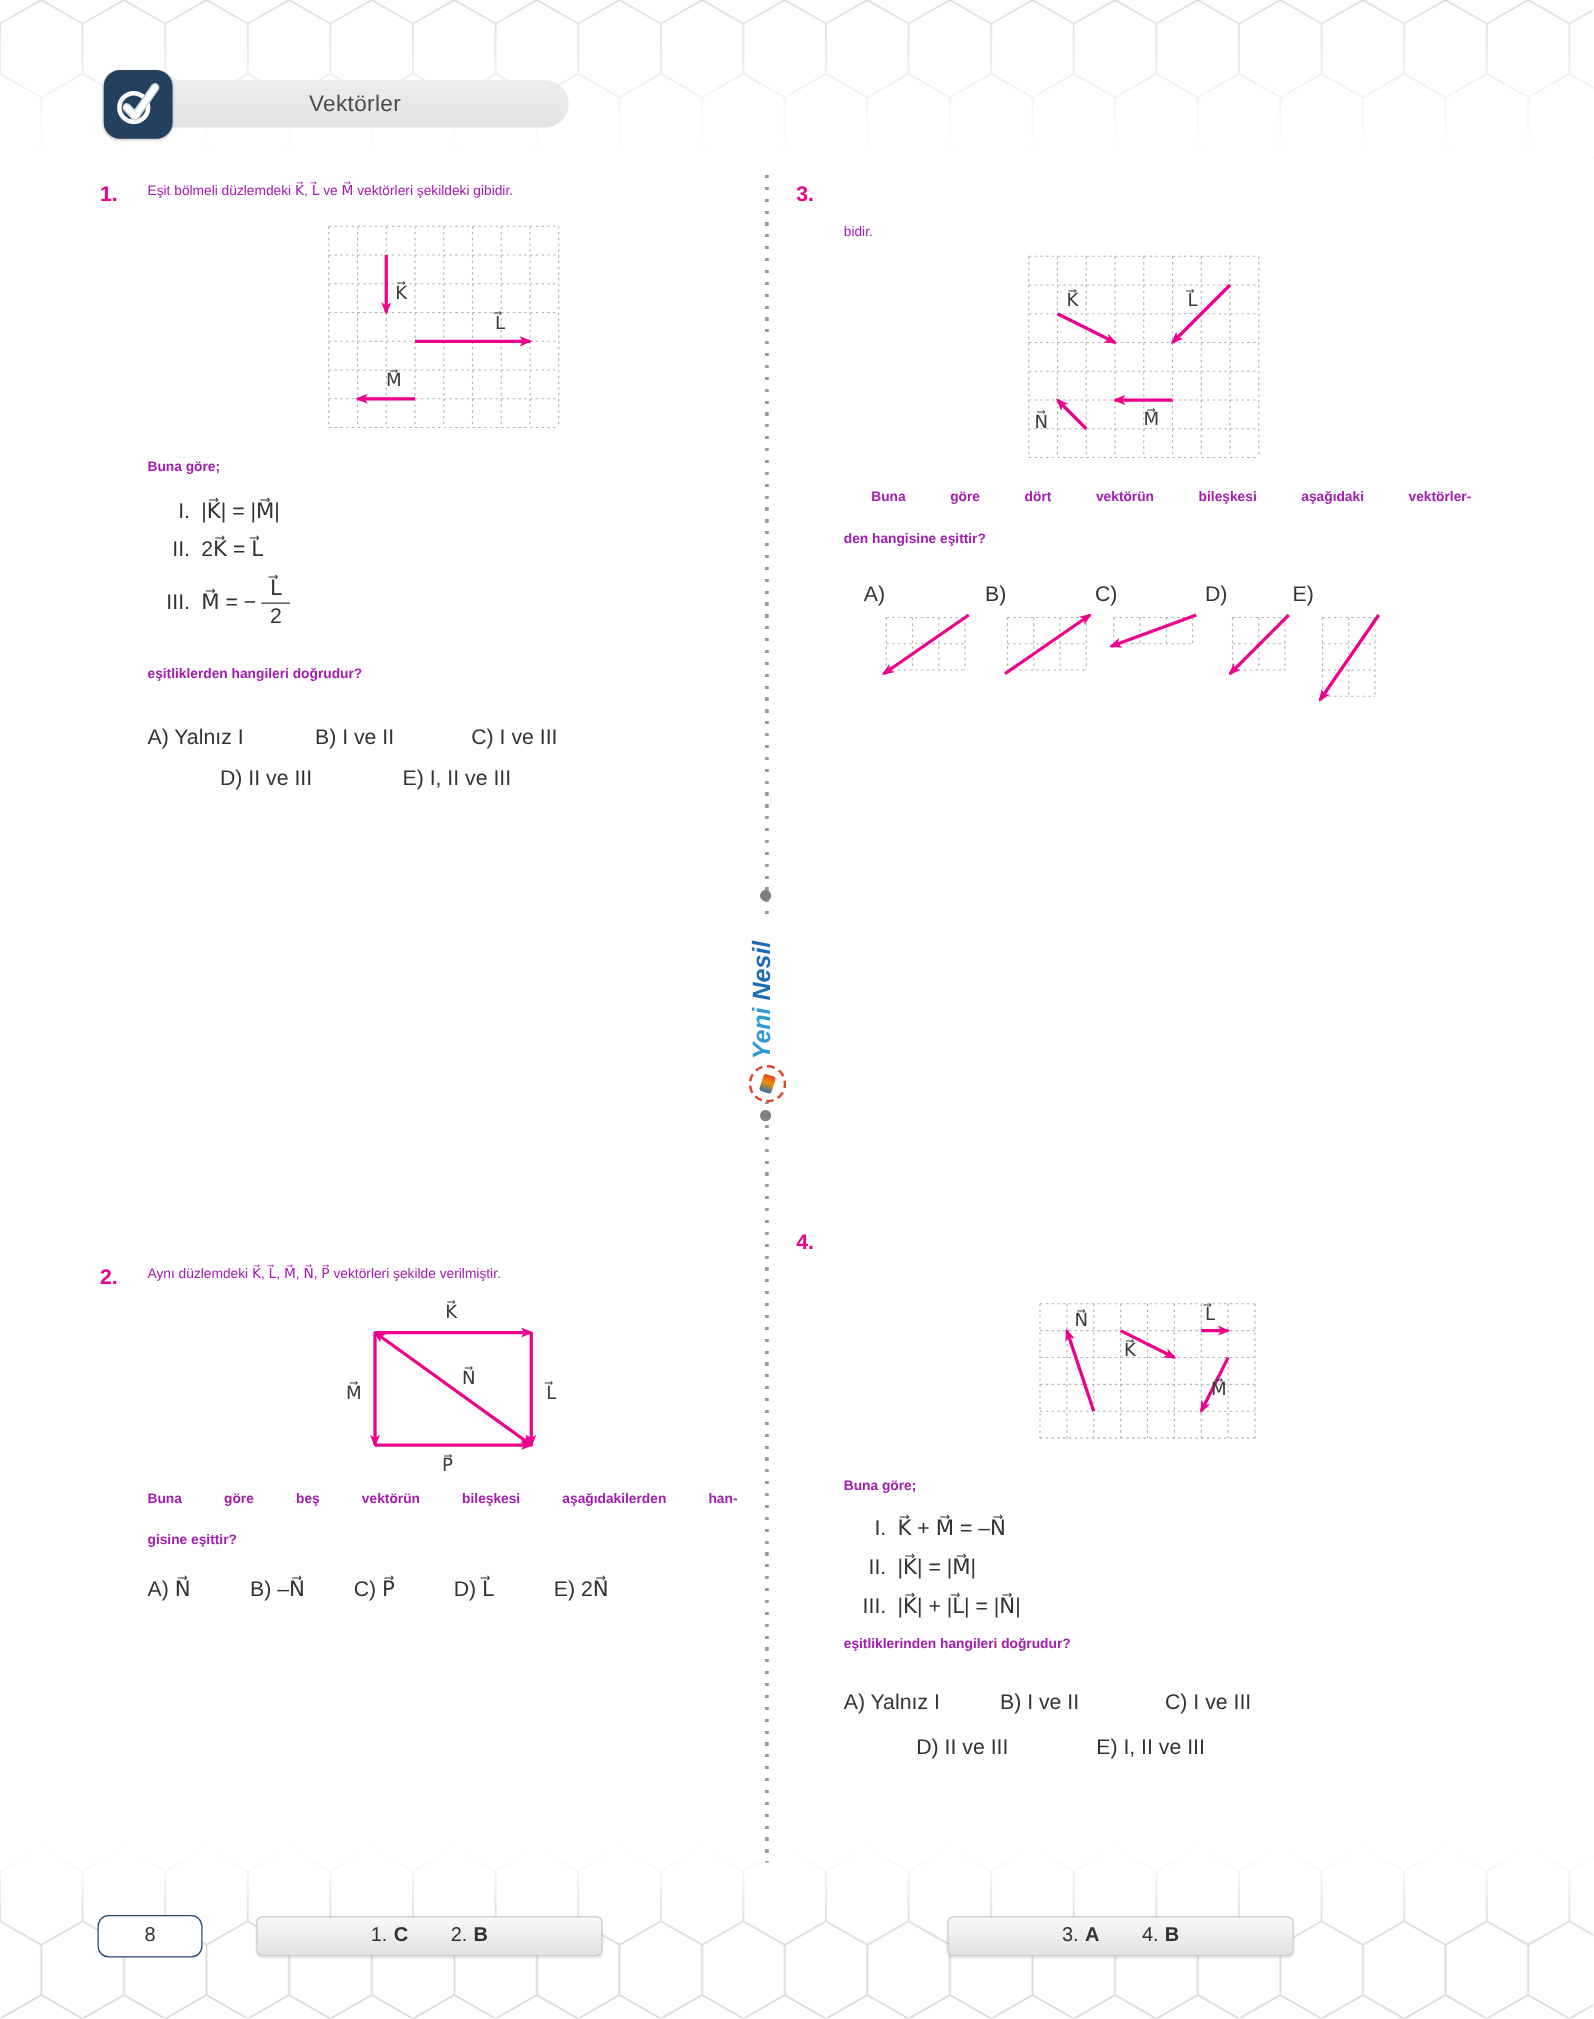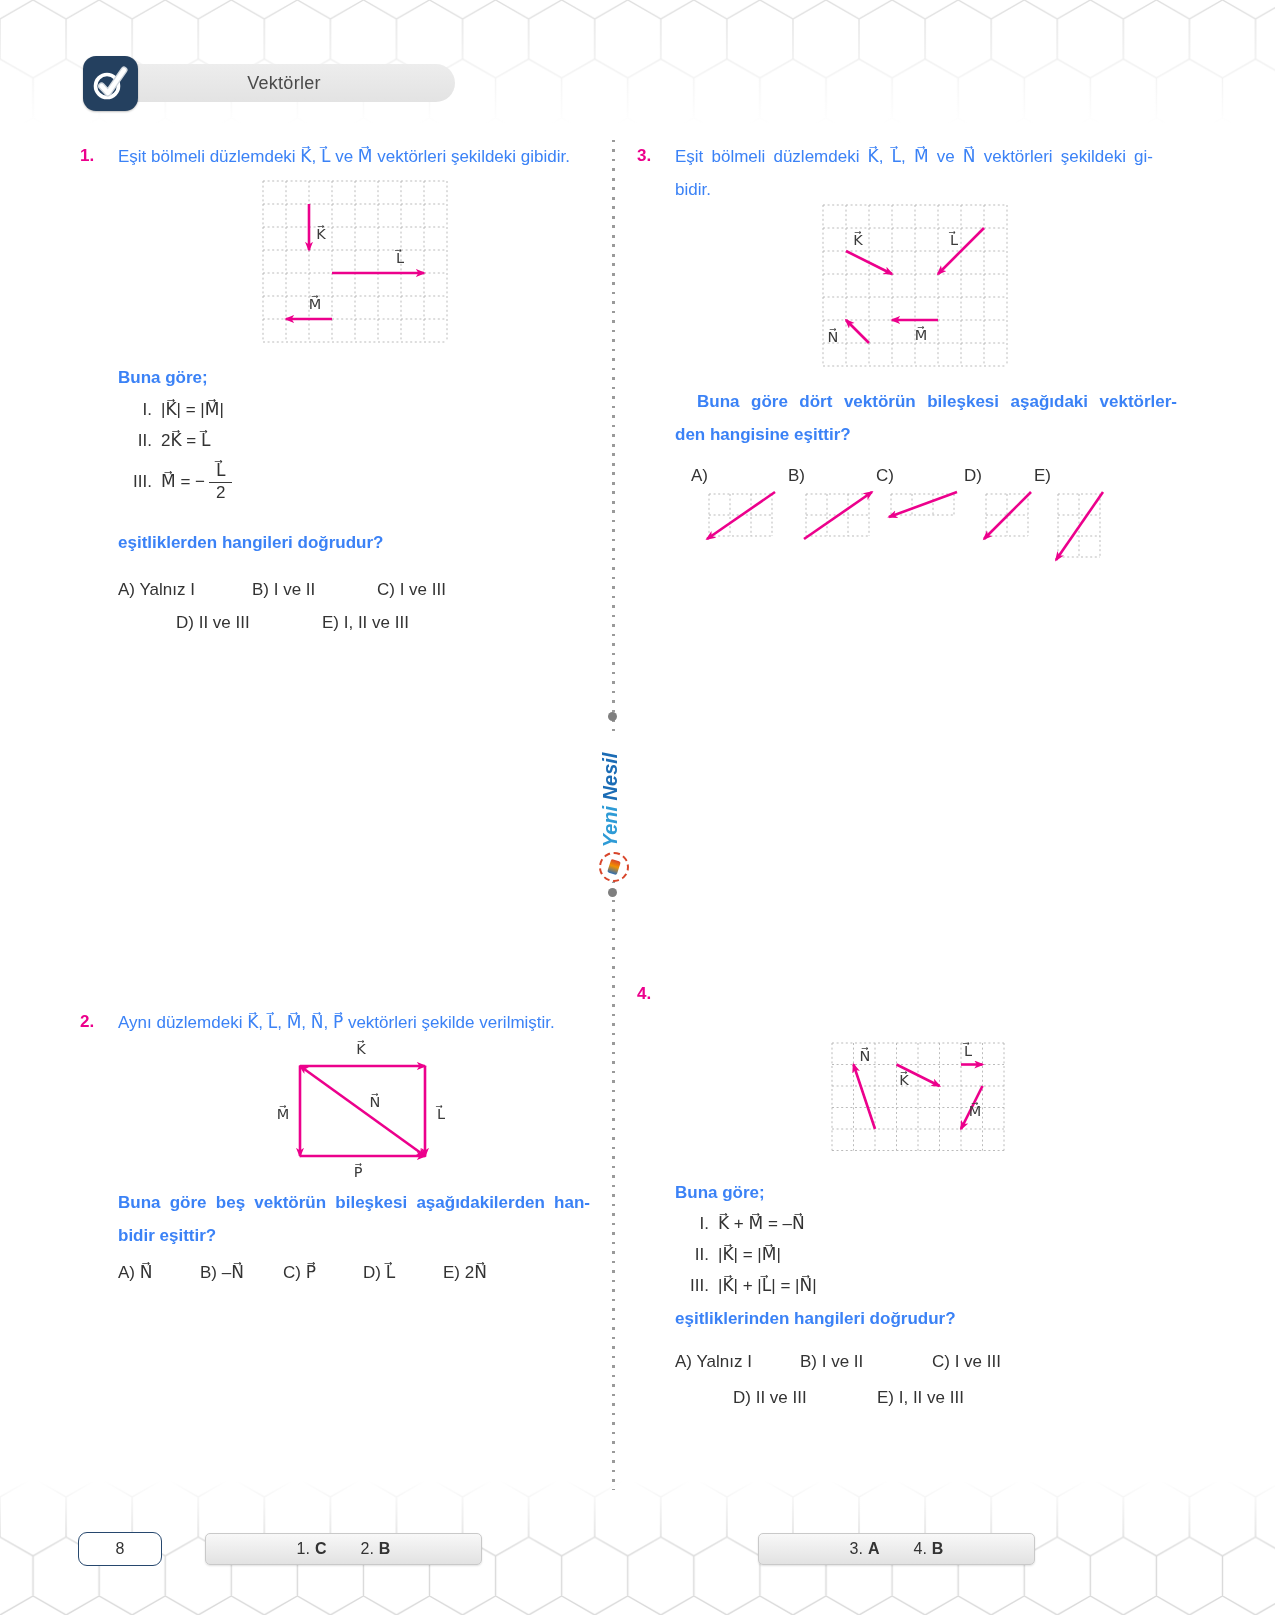--- a/index.html
+++ b/index.html
@@ -1,20 +1,20 @@
 <!DOCTYPE html>
 <html><head>
 <meta charset="utf-8">
 <style>
   html,body{margin:0;padding:0;background:#fff;}
   .page{position:relative;width:1275px;height:1615px;background:#ffffff;overflow:hidden;
         font-family:"Liberation Sans","DejaVu Sans",sans-serif;color:#3a3a3a;}
   .abs{position:absolute;}
   .qnum{color:#ec008c;font-weight:bold;font-size:17px;}
-  .qtext{font-size:17px;color:#3b82f6;}
+  .qtext{font-size:11px;color:#a21caf;}
   .just{display:block;text-align:justify;text-align-last:justify;}
   .bold{font-weight:bold;}
   .opt{font-size:17px;color:#333;white-space:nowrap;}
   .itemrow{display:flex;align-items:center;font-size:17px;color:#333;}
   .itemnum{width:34px;text-align:right;margin-right:9px;flex:none;}
   .frac{display:inline-flex;flex-direction:column;align-items:center;vertical-align:middle;line-height:1.05;margin-left:4px;}
   .ftop{border-bottom:1.5px solid #3a3a3a;padding:0 7px 2px;}
   .fbot{padding-top:1px;}
   .titlebar{background:linear-gradient(#ededed,#e3e3e3);border-radius:19px;}
   .titletext{font-size:18px;color:#4a4a4a;letter-spacing:.3px;}
@@ -165,30 +165,29 @@
       <text x="173" y="81" text-anchor="middle" font-size="14.5" fill="#3b3b3b">L⃗</text>
       <line x1="32" y1="28" x2="32" y2="118" stroke="#ec008c" stroke-width="2.6" marker-end="url(#he1)"></line>
       <text x="15" y="81" text-anchor="middle" font-size="14.5" fill="#3b3b3b">M⃗</text>
       <line x1="32" y1="118" x2="157" y2="118" stroke="#ec008c" stroke-width="2.6" marker-end="url(#he1)"></line>
       <text x="90" y="139" text-anchor="middle" font-size="14.5" fill="#3b3b3b">P⃗</text>
       <line x1="157" y1="118" x2="32" y2="28" stroke="#ec008c" stroke-width="2.6" marker-end="url(#he1)" marker-start="url(#hs1)"></line>
       <text x="107" y="69" text-anchor="middle" font-size="14.5" fill="#3b3b3b">N⃗</text>
     </svg>
 
   <span class="abs qtext bold just" style="left:118px;top:1193px;width:472px">Buna göre beş vektörün bileşkesi aşağıdakilerden han-</span>
-  <span class="abs qtext bold" style="left:118px;top:1226px">bidir eşittir?</span>
+  <span class="abs qtext bold" style="left:118px;top:1226px">gisine eşittir?</span>
 
   <span class="abs opt" style="left:118px;top:1262px">A) N⃗</span>
   <span class="abs opt" style="left:200px;top:1262px">B) –N⃗</span>
   <span class="abs opt" style="left:283px;top:1262px">C) P⃗</span>
   <span class="abs opt" style="left:363px;top:1262px">D) L⃗</span>
   <span class="abs opt" style="left:443px;top:1262px">E) 2N⃗</span>
 
   <span class="abs qnum" style="left:637px;top:146px">3.</span>
-  <span class="abs qtext just" style="left:675px;top:146px;width:478px">Eşit bölmeli düzlemdeki K⃗, L⃗, M⃗ ve N⃗ vektörleri şekildeki gi-</span>
   <span class="abs qtext" style="left:675px;top:180px">bidir.</span>
 
   <svg class="abs" style="left:818px;top:200px" width="196" height="172" viewBox="0 0 196 172">
       <defs>
         <marker id="he2" markerWidth="11" markerHeight="9" refX="8.2" refY="4" orient="auto" markerUnits="userSpaceOnUse">
           <path d="M0 0 L10 4 L0 8 L2.6 4 Z" fill="#ec008c"></path>
         </marker>
         <marker id="hs2" markerWidth="11" markerHeight="9" refX="8.2" refY="4" orient="auto-start-reverse" markerUnits="userSpaceOnUse">
           <path d="M0 0 L10 4 L0 8 L2.6 4 Z" fill="#ec008c"></path>
         </marker>

